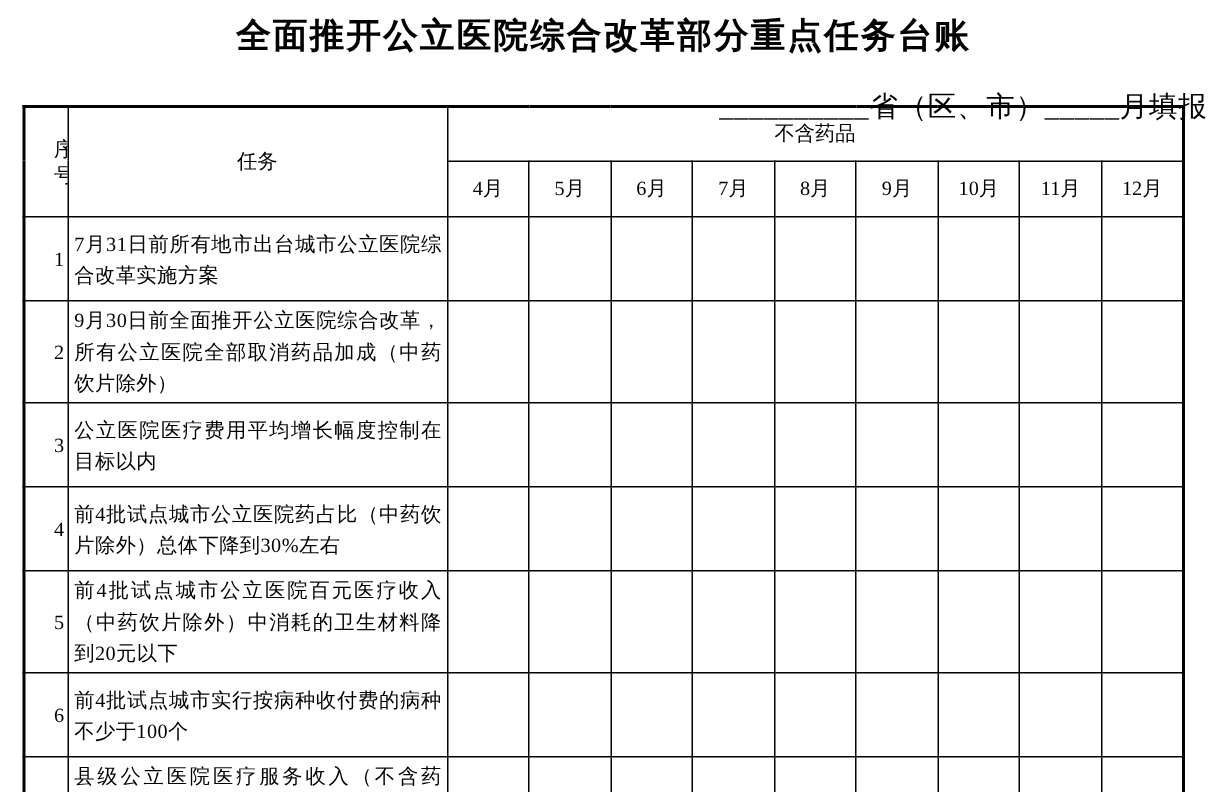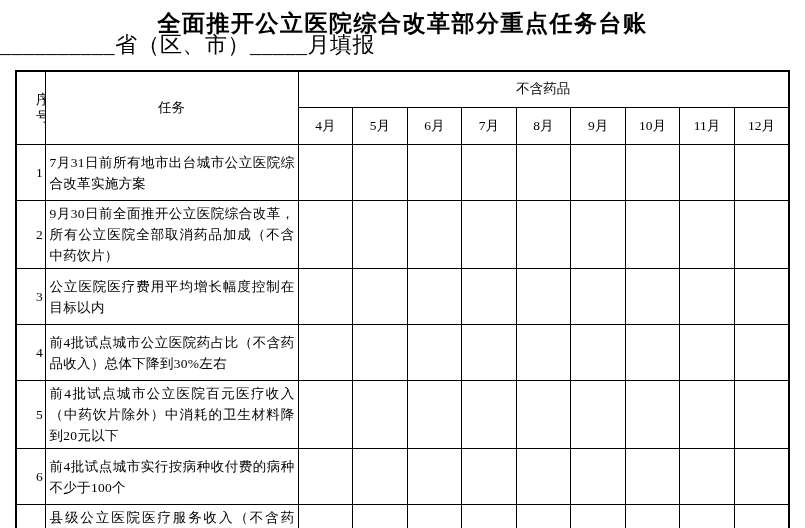--- a/index.html
+++ b/index.html
@@ -18,23 +18,23 @@
   .doc-title {
     position: absolute;
     top: 8px; left: 0; width: 100%;
     text-align: center;
     font-size: 23px;
     font-weight: bold;
     letter-spacing: 1.5px;
   }
   .doc-subtitle {
     position: absolute;
-    top: 30px; left: 0; width: 100%;
-    text-align: left;
-    font-size: 22px;
+    top: 58px; left: 0; width: 100%;
+    text-align: right;
+    font-size: 19px;
     letter-spacing: 0.5px;
   }
   table.ledger {
     position: absolute;
     left: 15px; top: 70px;
     width: 775px;
     border-collapse: collapse;
     table-layout: fixed;
     border: 2px solid #000000;
   }
@@ -120,21 +120,21 @@
           <td></td>
           <td></td>
           <td></td>
           <td></td>
           <td></td>
           <td></td>
           <td></td>
       </tr>
       <tr class="h3">
         <td class="cell-index">2</td>
-        <td class="cell-task">9月30日前全面推开公立医院综合改革，所有公立医院全部取消药品加成（不含中药饮片）</td>
+        <td class="cell-task">9月30日前全面推开公立医院综合改革，所有公立医院全部取消药品加成（中药饮片除外）</td>
         <td></td>
           <td></td>
           <td></td>
           <td></td>
           <td></td>
           <td></td>
           <td></td>
           <td></td>
           <td></td>
       </tr>
@@ -146,21 +146,21 @@
           <td></td>
           <td></td>
           <td></td>
           <td></td>
           <td></td>
           <td></td>
           <td></td>
       </tr>
       <tr class="h2c">
         <td class="cell-index">4</td>
-        <td class="cell-task">前4批试点城市公立医院药占比（不含药品收入）总体下降到30%左右</td>
+        <td class="cell-task">前4批试点城市公立医院药占比（中药饮片除外）总体下降到30%左右</td>
         <td></td>
           <td></td>
           <td></td>
           <td></td>
           <td></td>
           <td></td>
           <td></td>
           <td></td>
           <td></td>
       </tr>

